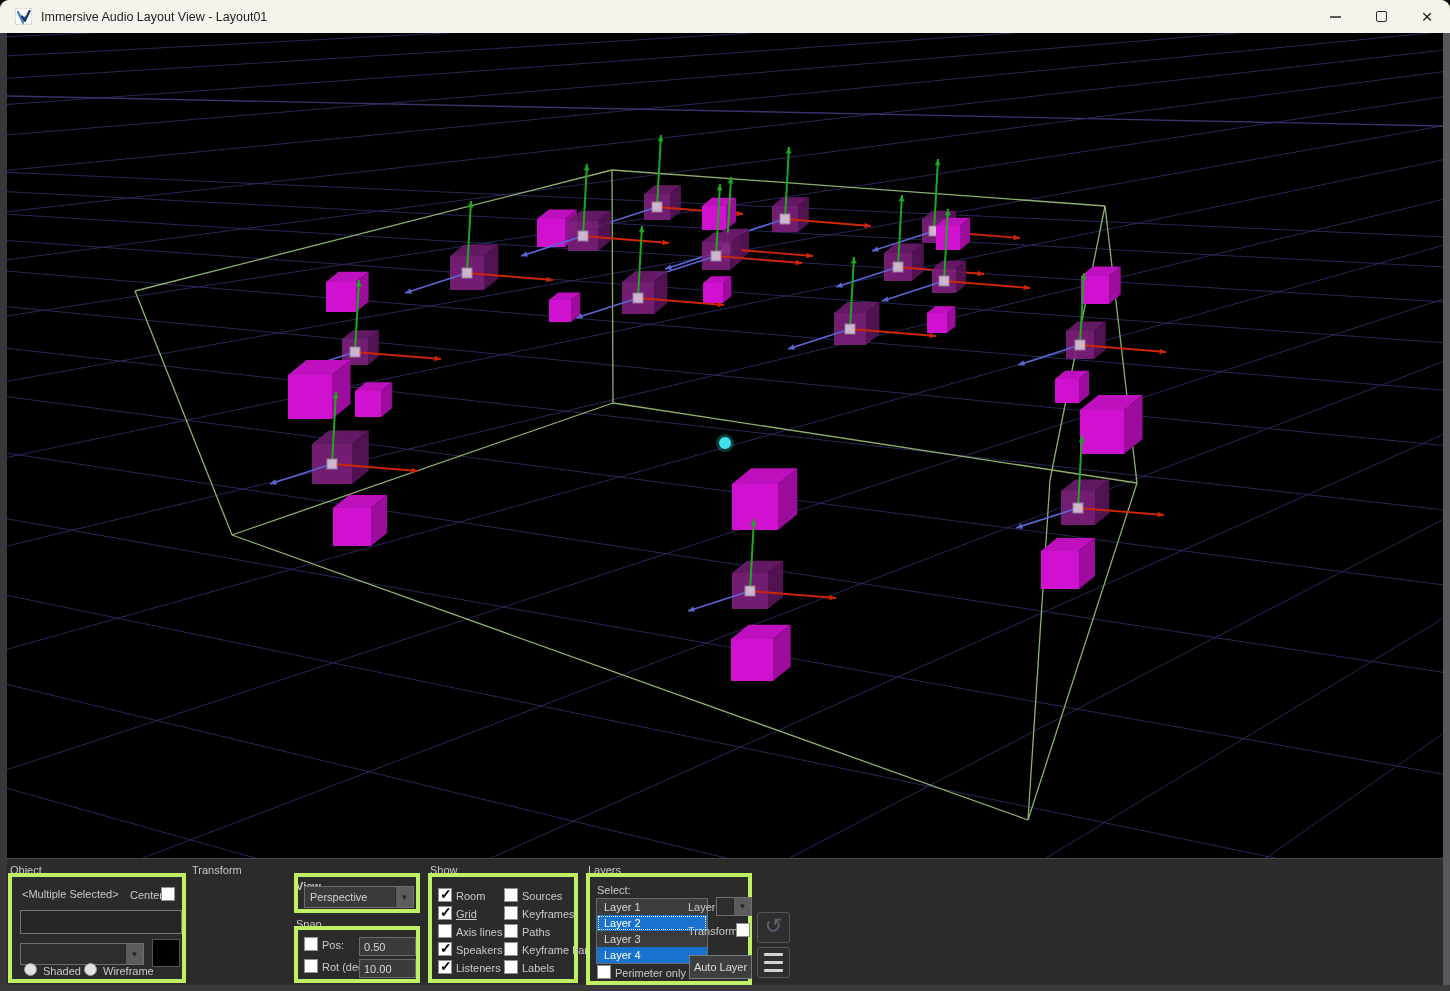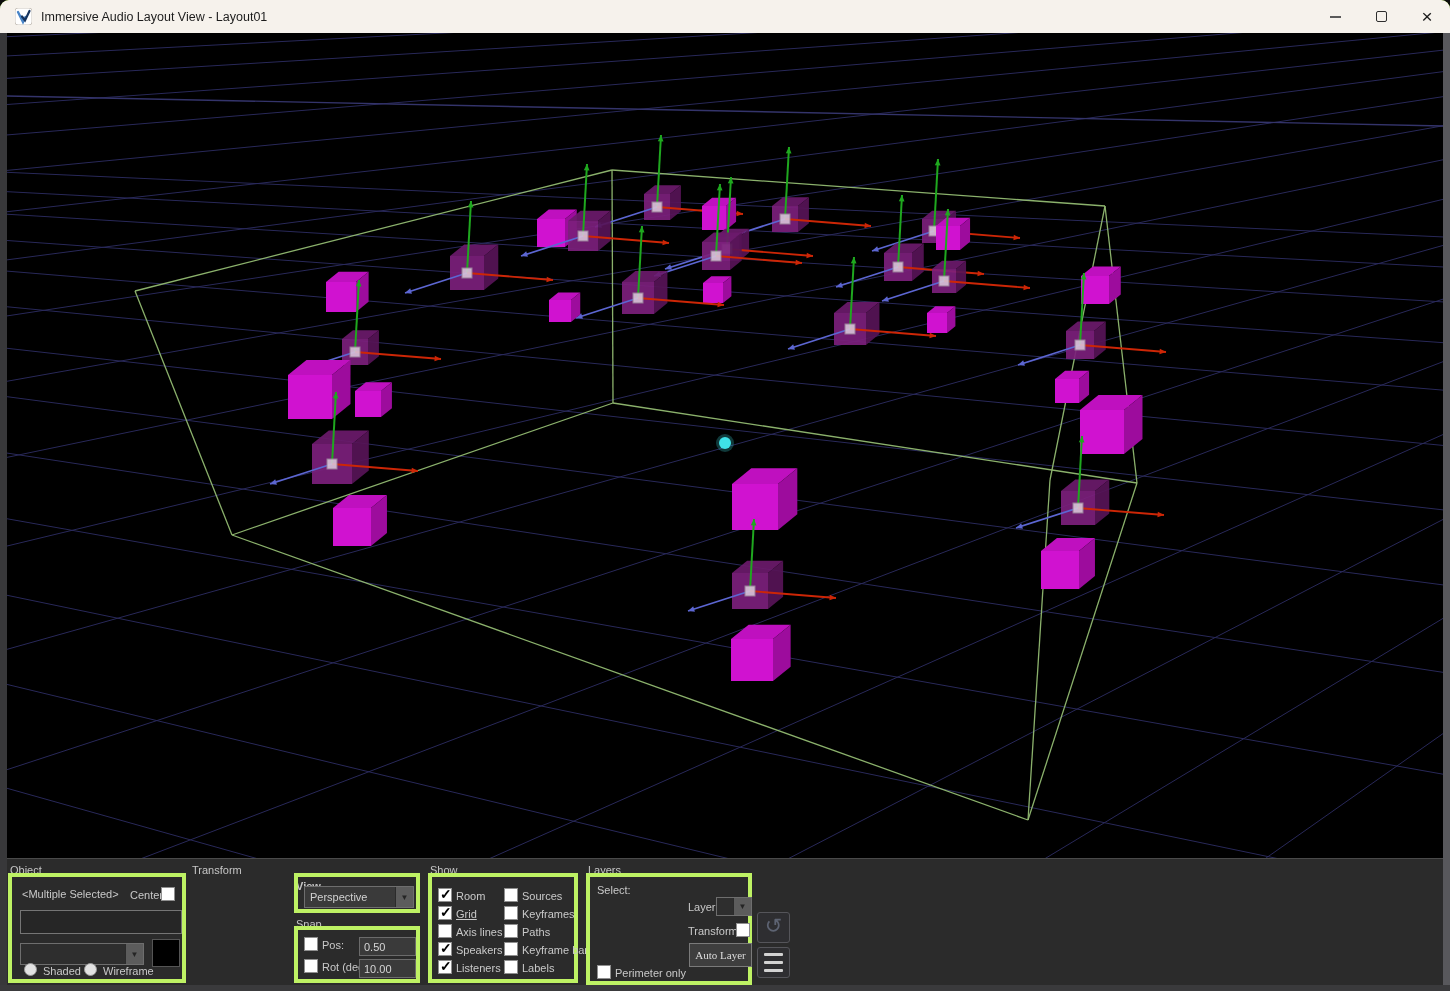--- a/index.html
+++ b/index.html
@@ -436,30 +436,36 @@
       <span class="lbl" style="left:90px; top:49px;">Paths</span>
       <span class="cb" style="left:72px; top:65px;"></span>
       <span class="lbl" style="left:90px; top:67px;">Keyframe bar</span>
       <span class="cb" style="left:72px; top:83px;"></span>
       <span class="lbl" style="left:90px; top:85px;">Labels</span>
     </div>
 
     <div class="glabel" style="left:581px; top:5px;">Layers</div>
     <div class="grp" style="left:579px; top:14px; width:166px; height:112px;">
       <span class="lbl" style="left:7px; top:7px;">Select:</span>
+      <div class="listbox" style="left:6px; top:21px; width:112px; height:66px;">
+        <div class="li">Layer 1</div>
+        <div class="li sel focused">Layer 2</div>
+        <div class="li">Layer 3</div>
+        <div class="li sel">Layer 4</div>
+      </div>
       <span class="lbl" style="left:98px; top:24px;">Layer</span>
       <div class="dd empty" style="left:126px; top:20px; width:36px; height:19px;">
         <span class="txt"></span>
         <span class="arr"></span>
       </div>
       <span class="lbl" style="left:98px; top:48px;">Transform</span>
       <span class="cb" style="left:146px; top:46px;"></span>
       <span class="cb" style="left:7px; top:88px;"></span>
       <span class="lbl" style="left:25px; top:90px;">Perimeter only</span>
-      <div class="abtn" style="left:99px; top:66px; width:63px; height:24px;font-family:Liberation Serif, serif;">Auto Layer</div>
+      <div class="abtn" style="left:99px; top:78px; width:63px; height:24px;">Auto Layer</div>
     </div>
 
     <div class="ibtn" style="left:750px; top:53px;">
       <span class="undo-glyph">↺</span>
     </div>
     <div class="ibtn ham" style="left:750px; top:88px; flex-direction:column;">
       <span></span>
         <span></span>
         <span></span>
     </div>

